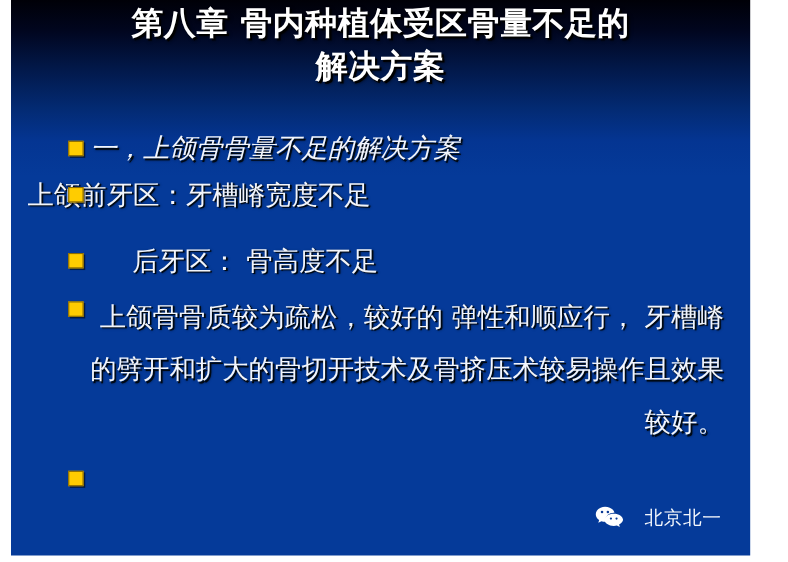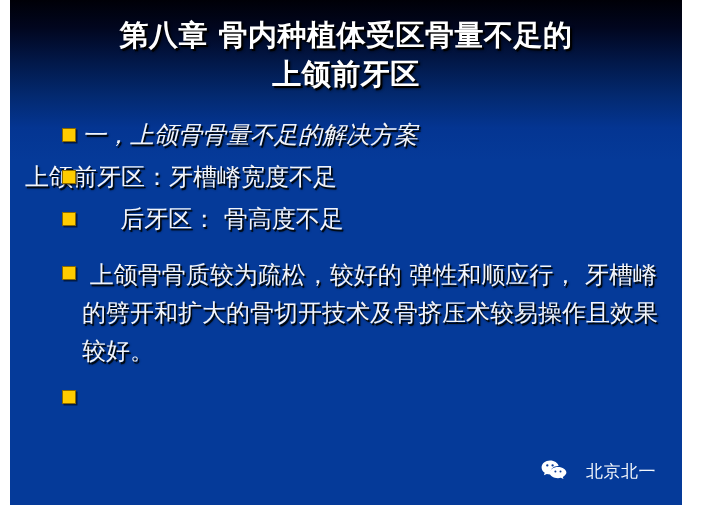--- a/index.html
+++ b/index.html
@@ -32,21 +32,21 @@
         #053a99 505px
       );
     overflow: hidden;
     box-sizing: border-box;
   }
 
   
   #title-block {
     position: absolute;
     left: 0;
-    top: 16px;
+    top: 2px;
     width: 672px;
     text-align: center;
   }
   .title-line {
     display: block;
     color: #ffffff;
     font-weight: bold;
     font-size: 29px;
     line-height: 39px;
     letter-spacing: 0.5px;
@@ -87,29 +87,30 @@
     display: block;
     color: #f2f5fb;
     font-size: 24px;
     line-height: 34px;
     white-space: pre-wrap;
     text-shadow:
       1.5px 1.5px 0 #000913,
       1.5px 1.5px 2px rgba(0,0,0,0.75);
   }
   .bullet-row.para .bullet-text {
-    line-height: 38px;
+    line-height: 48px;
+    text-align: right;
   }
   .bullet-row.empty {
     min-height: 34px;
   }
   
   #row-1 { margin-bottom: 4px; font-style: italic; }
-  #row-2 { margin-bottom: 4px; padding-left: 15px; }
-  #row-3 { margin-bottom: 16px; }
+  #row-2 { margin-bottom: 22px; padding-left: 15px; }
+  #row-3 { margin-bottom: 6px; }
   #row-4 { margin-bottom: 10px; }
 
   
   #watermark {
     position: absolute;
     right: 26px;
     bottom: 24px;
     display: flex;
     align-items: center;
     gap: 19px;
@@ -127,21 +128,21 @@
     white-space: pre;
   }
 </style>
 </head>
 <body>
 
 <div id="slide-frame">
 
   <div id="title-block">
     <span class="title-line">第八章 骨内种植体受区骨量不足的</span>
-    <span class="title-line">上颌前牙区</span>
+    <span class="title-line">解决方案</span>
   </div>
 
   <div id="body-list">
 
     <div class="bullet-row" id="row-1">
       <span class="bullet-marker"></span>
       <span class="bullet-text">一，上颌骨骨量不足的解决方案</span>
     </div>
 
     <div class="bullet-row" id="row-2">

